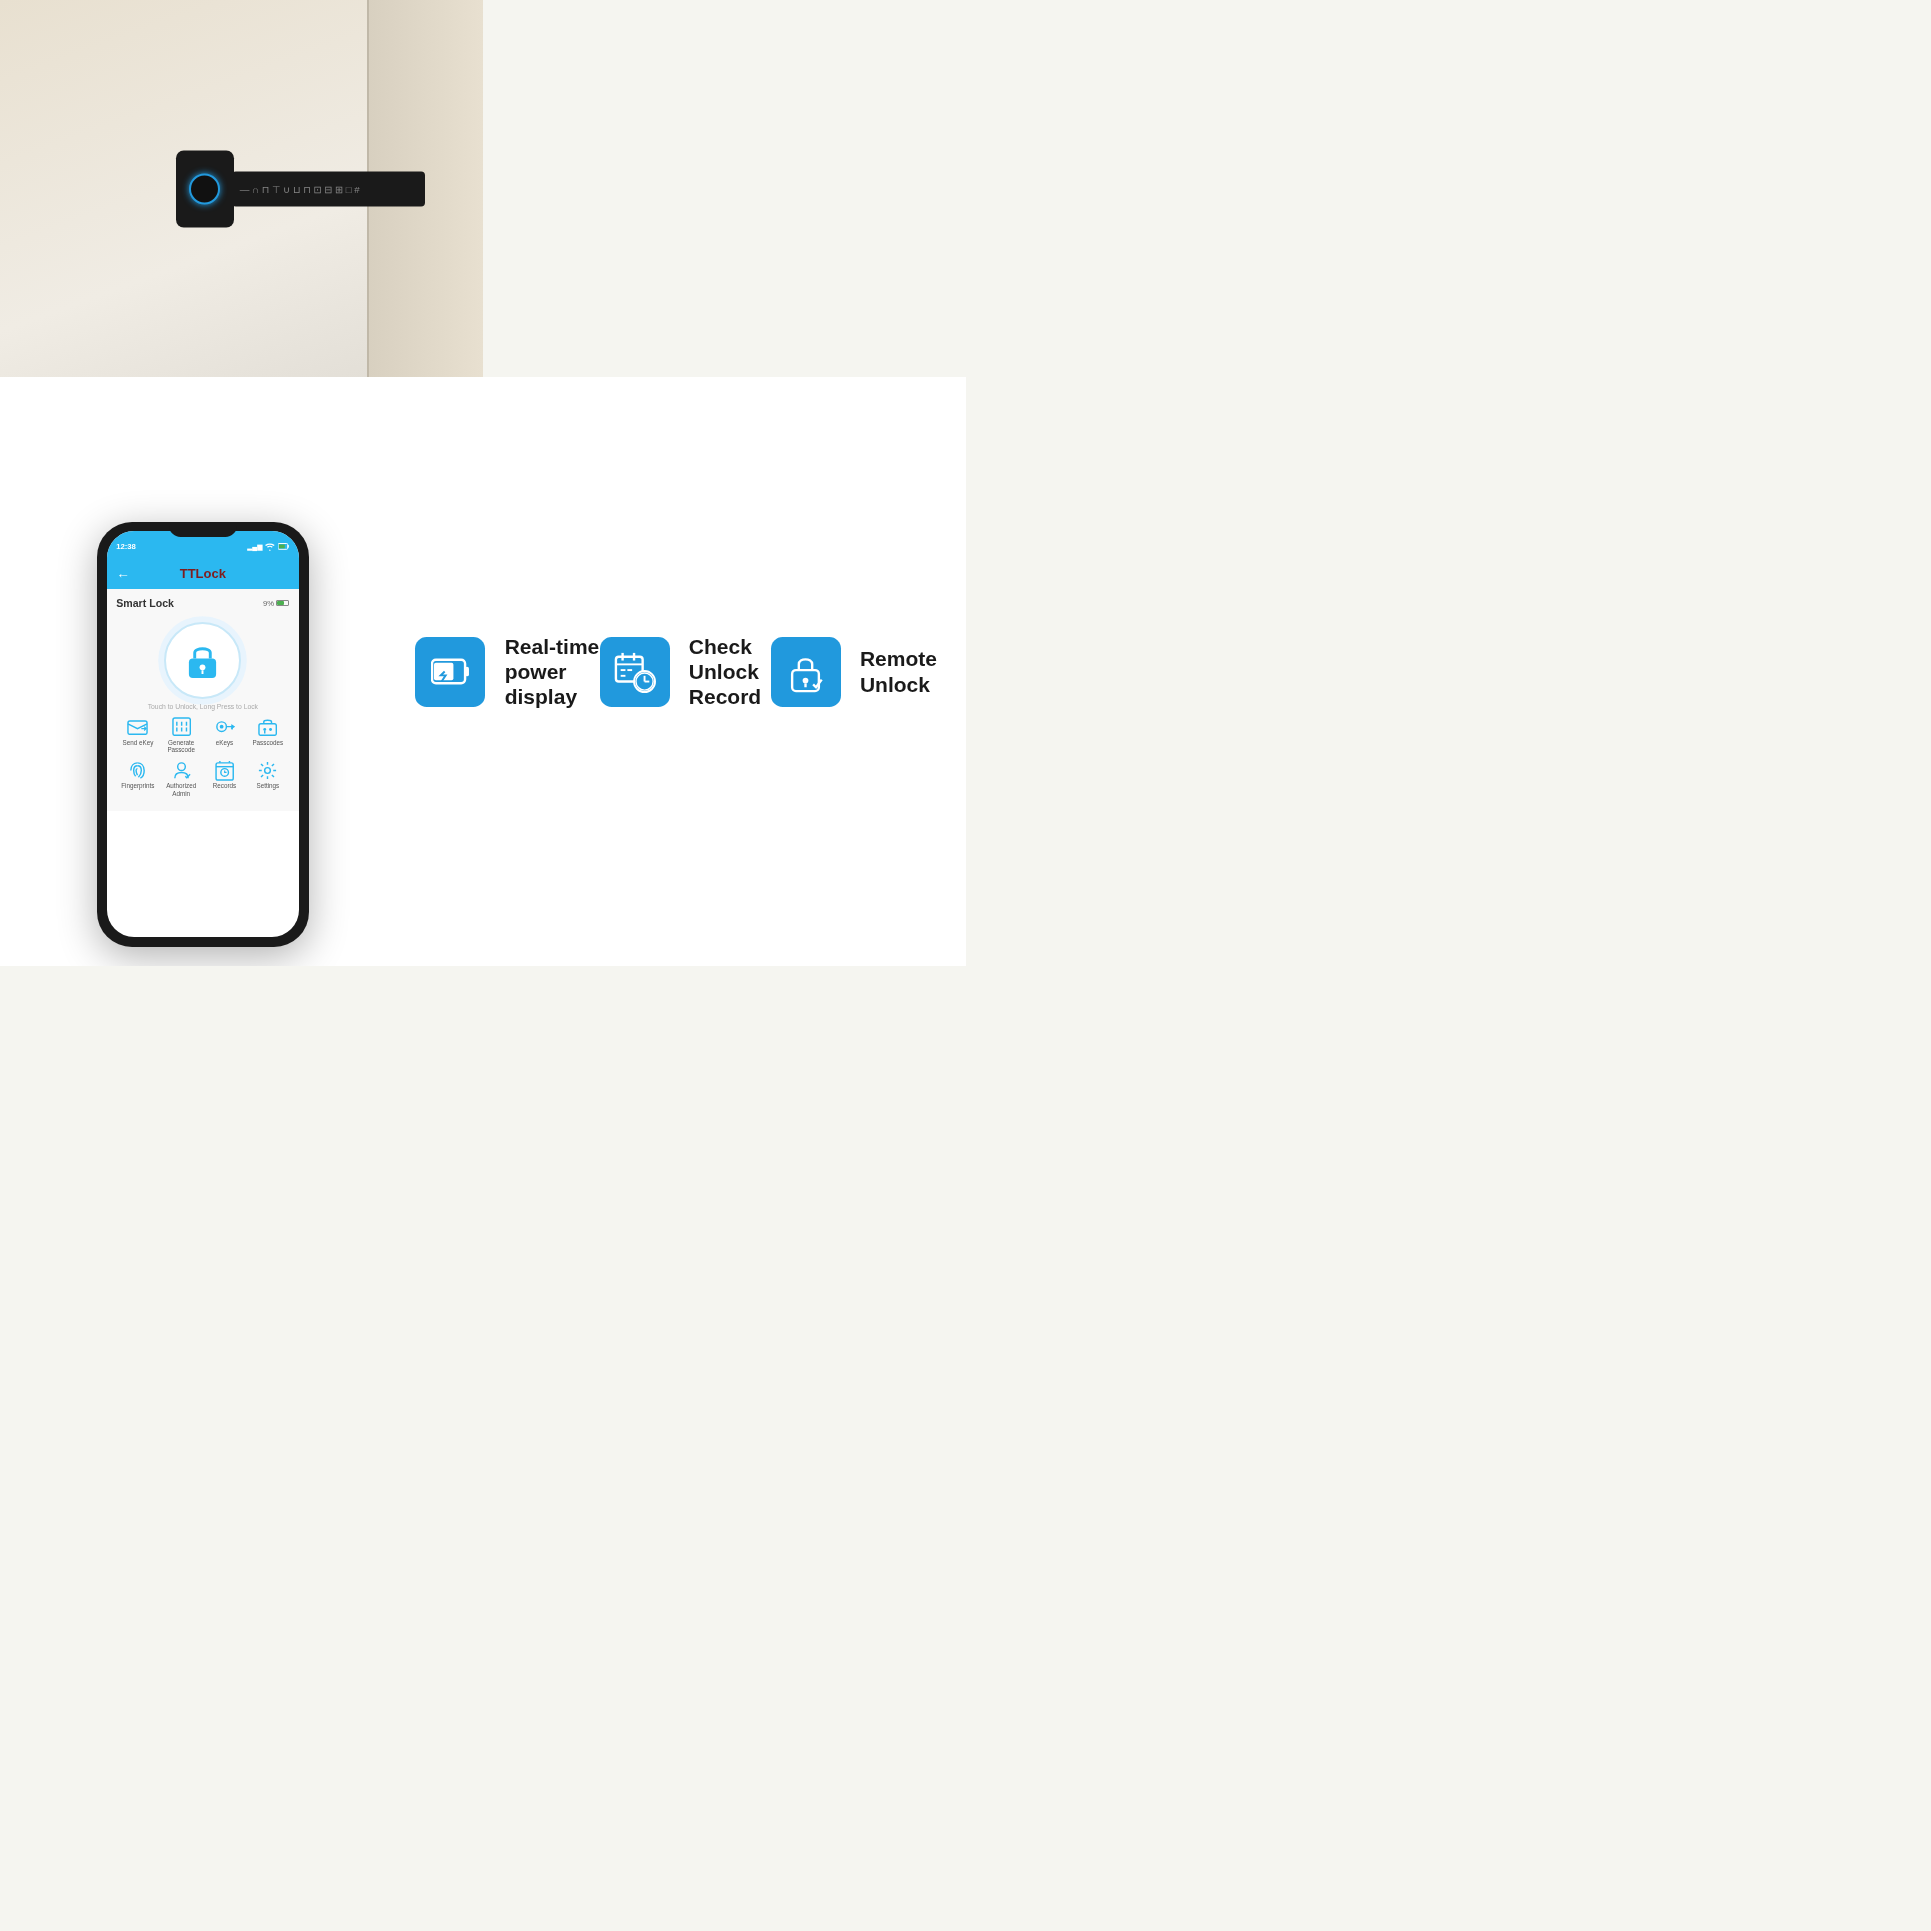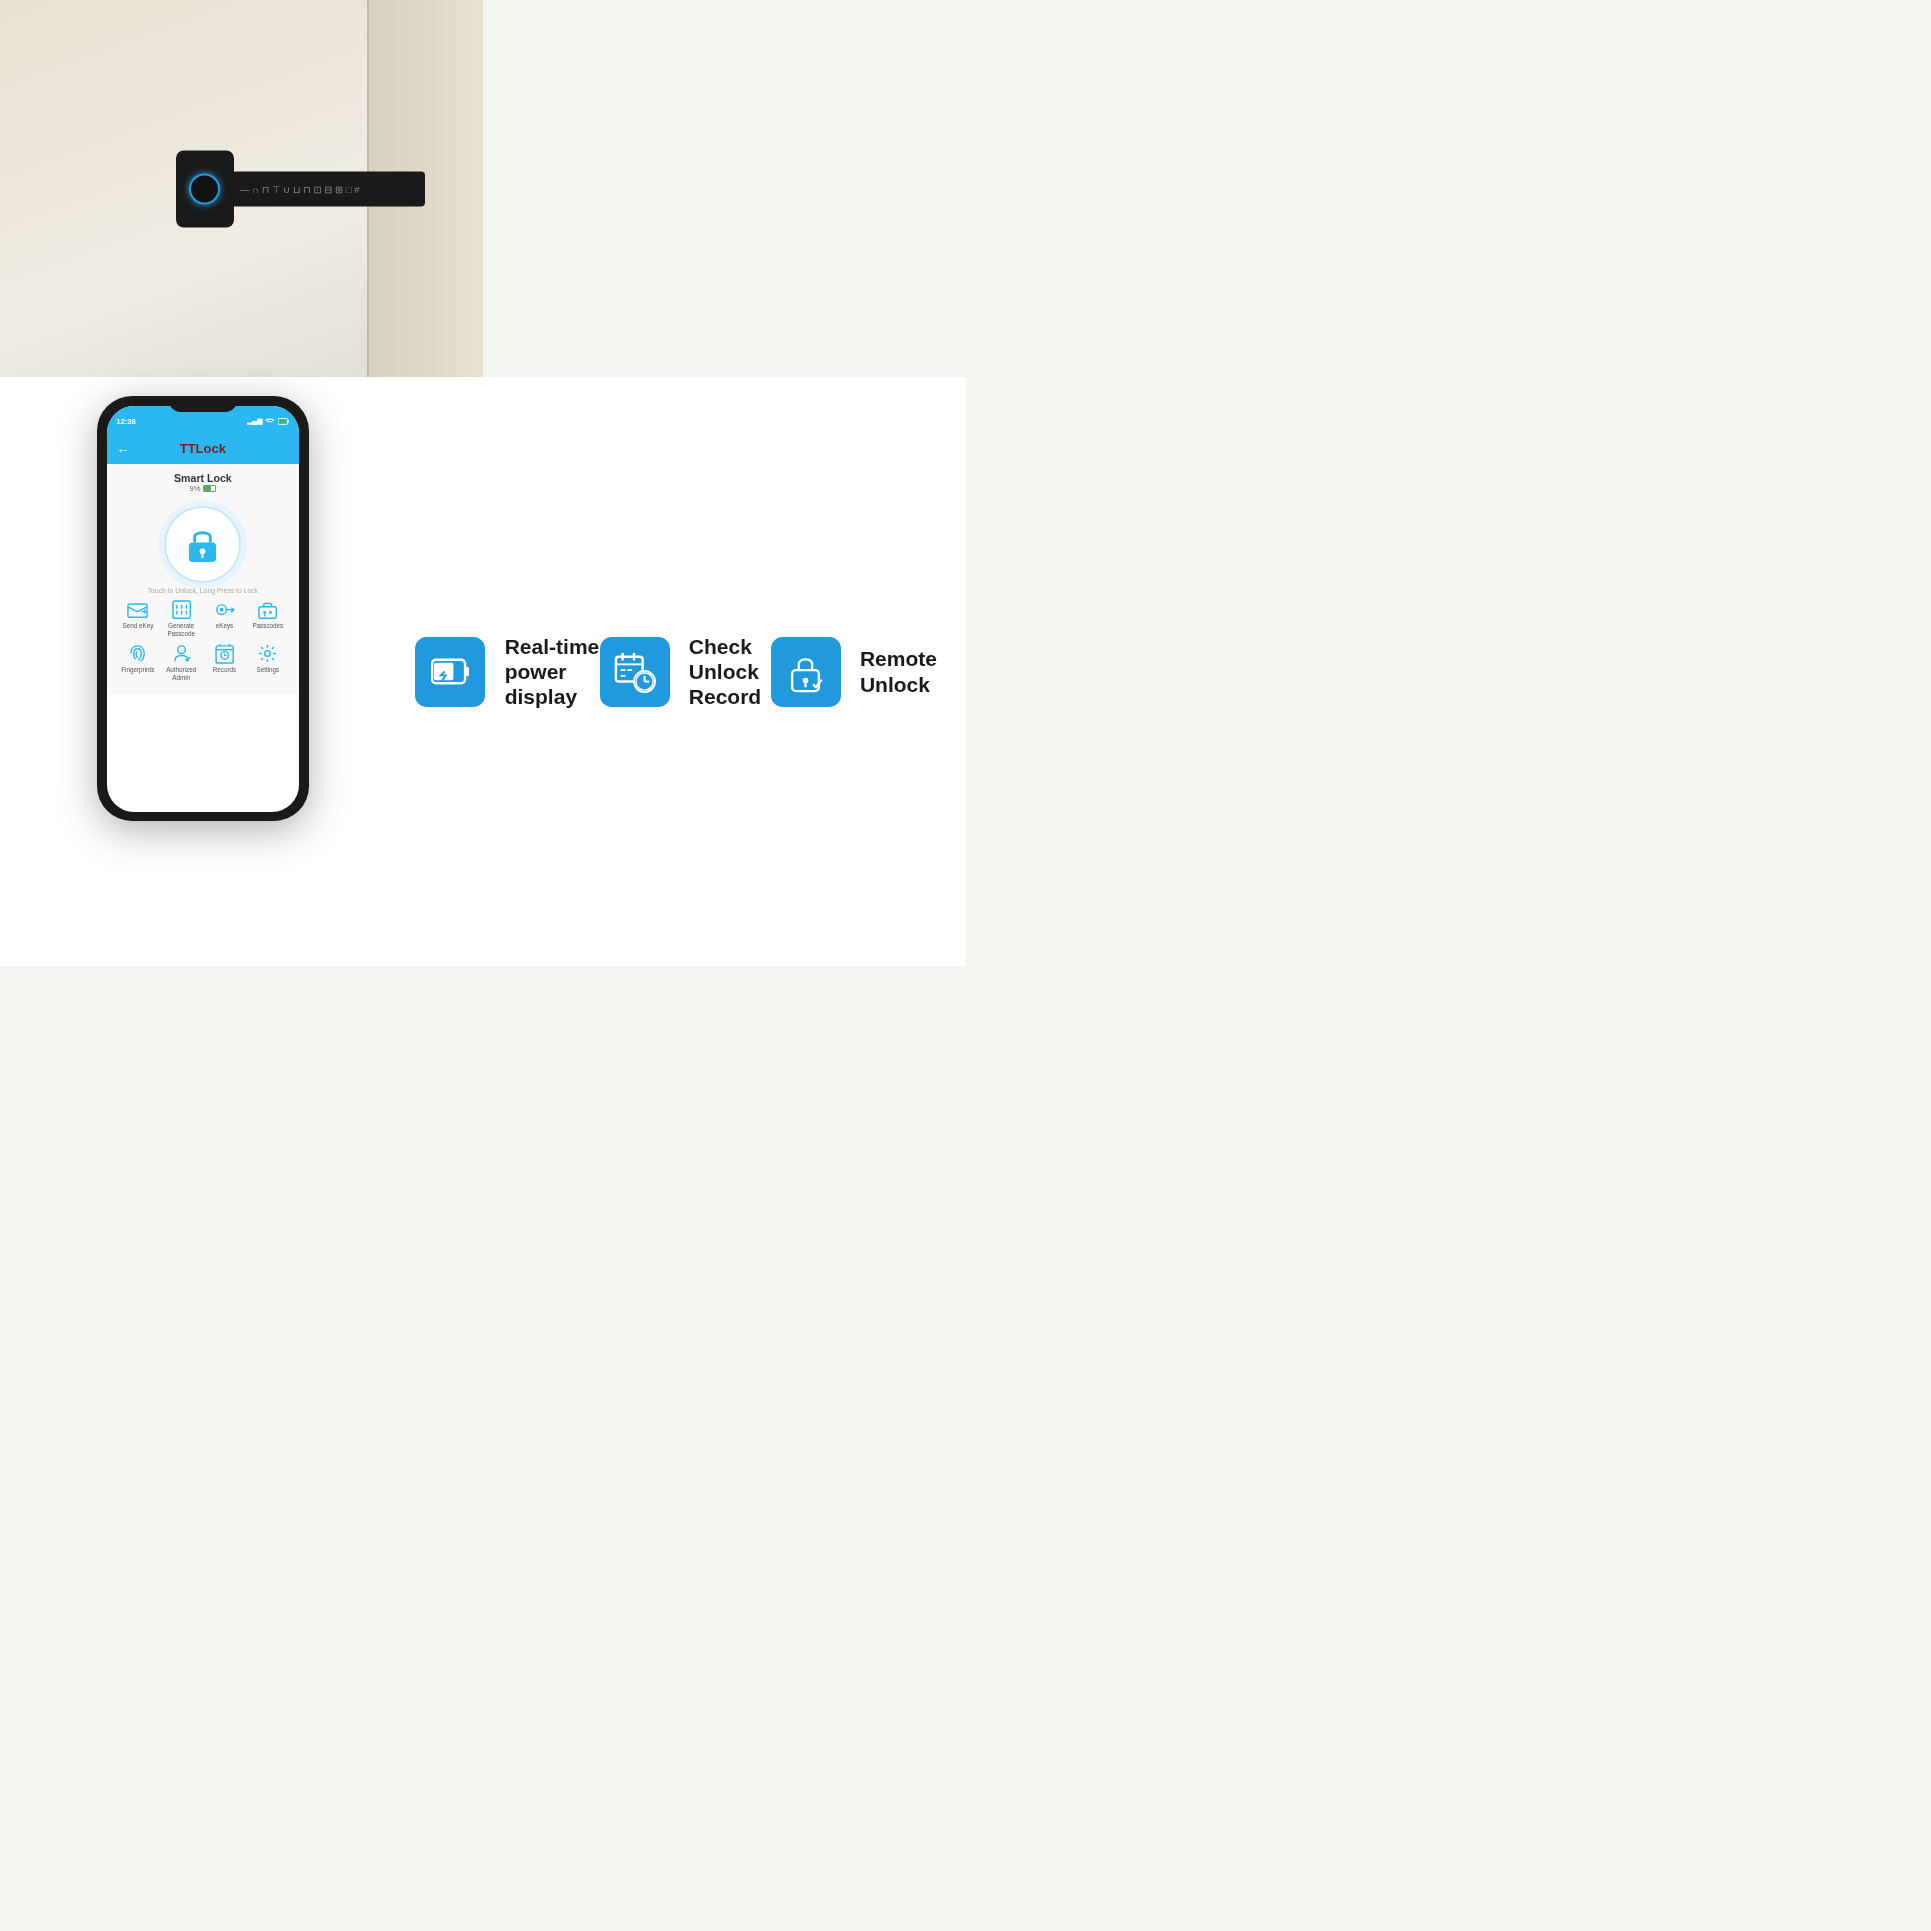--- a/index.html
+++ b/index.html
@@ -145,21 +145,21 @@
       width: 100%;
       height: 589px;
       background: white;
     }
 
     
     .phone-area {
       width: 42%;
       height: 100%;
       display: flex;
-      align-items: flex-start;
+      align-items: flex-end;
       justify-content: center;
       padding: 19.3px;
     }
 
     .phone-mockup {
       width: 212px;
       height: 425px;
       background: #1a1a1a;
       border-radius: 35px;
       padding: 9.7px;
@@ -238,21 +238,20 @@
       font-weight: bold;
       font-size: 13px;
     }
 
     .lock-name-row {
       display: flex;
       justify-content: space-between;
       align-items: center;
       margin-bottom: 13px;
       font-size: 8.7px;
-      flex-direction: column;
     }
 
     .lock-name {
       font-size: 10.6px;
       font-weight: bold;
       color: #333;
     }
 
     .battery-pct {
       font-size: 7.7px;

